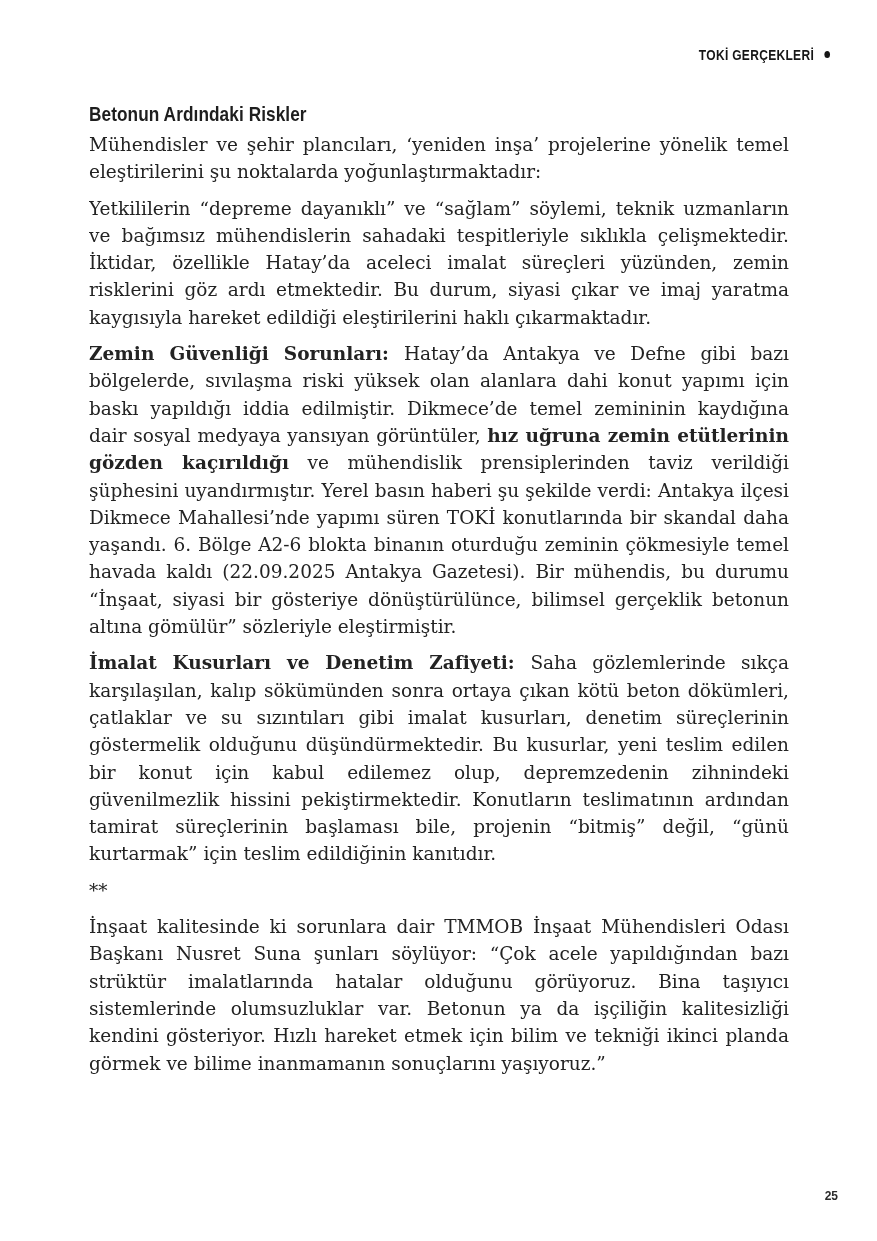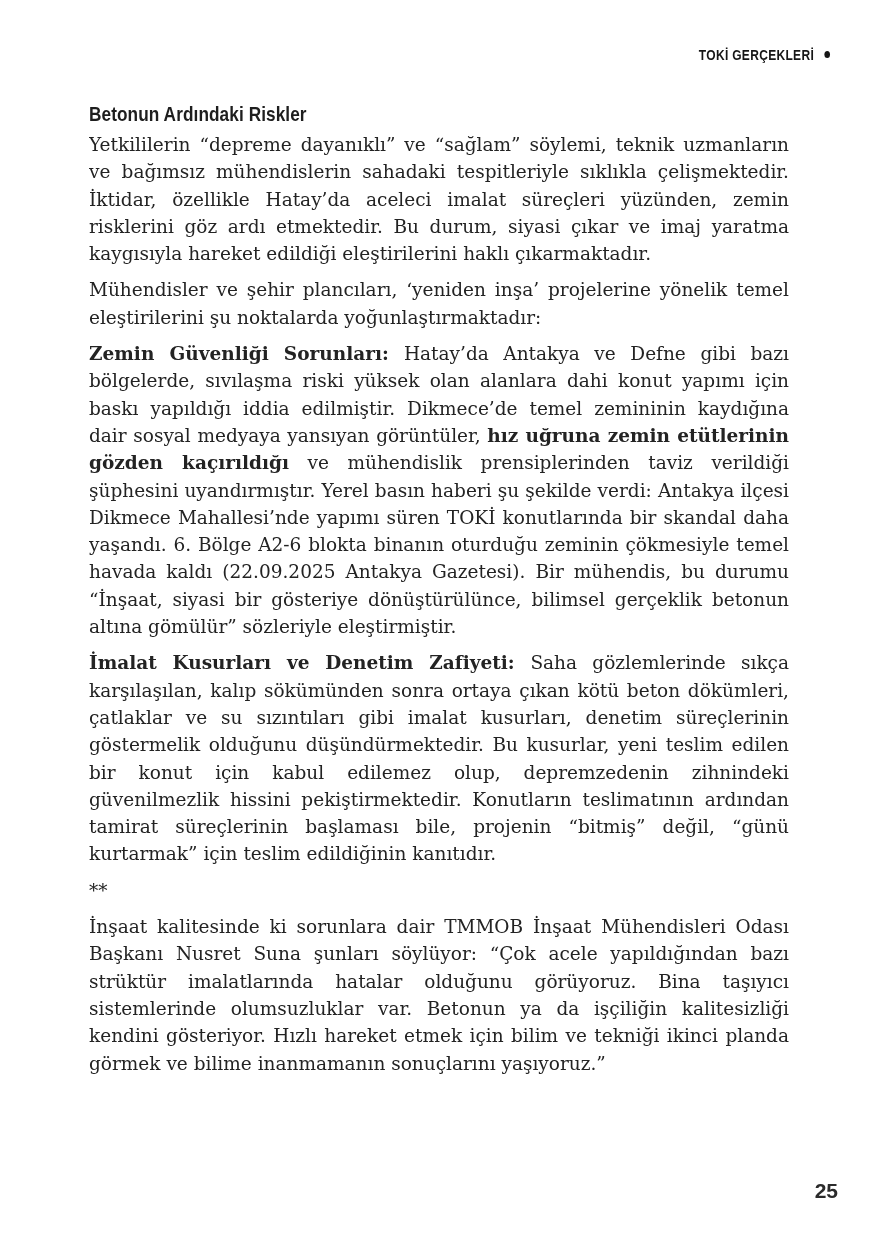--- a/index.html
+++ b/index.html
@@ -59,40 +59,40 @@
   }
   .rb{font-weight:700;}
   .ri{}
   .separator-line{text-align:left;}
   
   .page-number{
     position:absolute;
     right:39px;bottom:38px;
     font-family:"Liberation Sans", sans-serif;
     font-weight:600;
-    font-size:21px;
+    font-size:12px;
     color:#2b2b2b;
   }
 </style>
 </head>
 <body>
 
 <div class="page">
 
   <header class="page-header">
     <span class="running-title">TOKİ GERÇEKLERİ</span>
     <span class="header-bullet"></span>
   </header>
 
   <main class="content">
 
     <h2 class="section-heading">Betonun Ardındaki Riskler</h2>
 
+    <p><span>Mühendisler ve şehir plancıları, ‘yeniden inşa’ projelerine yönelik temel eleştirilerini şu noktalarda yoğunlaştırmaktadır:</span></p>
     <p><span>Yetkililerin “depreme dayanıklı” ve “sağlam” söylemi, teknik uzmanların ve bağımsız mühendislerin sahadaki tespitleriyle sıklıkla çelişmektedir. İktidar, özellikle Hatay’da aceleci imalat süreçleri yüzünden, zemin risklerini göz ardı etmektedir. Bu durum, siyasi çıkar ve imaj yaratma kaygısıyla hareket edildiği eleştirilerini haklı çıkarmaktadır.</span></p>
-    <p><span>Mühendisler ve şehir plancıları, ‘yeniden inşa’ projelerine yönelik temel eleştirilerini şu noktalarda yoğunlaştırmaktadır:</span></p>
     <p><span class="rb">Zemin Güvenliği Sorunları: </span><span>Hatay’da Antakya ve Defne gibi bazı bölgelerde, sıvılaşma riski yüksek olan alanlara dahi konut yapımı için baskı yapıldığı iddia edilmiştir. Dikmece’de temel zemininin kaydığına dair sosyal medyaya yansıyan görüntüler, </span><span class="rb">hız uğruna zemin etütlerinin gözden kaçırıldığı</span><span> ve mühendislik prensiplerinden taviz verildiği şüphesini uyandırmıştır. Yerel basın haberi şu şekilde verdi: </span><span class="ri">Antakya ilçesi Dikmece Mahallesi’nde yapımı süren TOKİ konutlarında bir skandal daha yaşandı. 6. Bölge A2-6 blokta binanın oturduğu zeminin çökmesiyle temel havada kaldı (22.09.2025 Antakya Gazetesi).</span><span> Bir mühendis, bu durumu </span><span class="ri">“İnşaat, siyasi bir gösteriye dönüştürülünce, bilimsel gerçeklik betonun altına gömülür”</span><span> sözleriyle eleştirmiştir.</span></p>
     <p><span class="rb">İmalat Kusurları ve Denetim Zafiyeti: </span><span>Saha gözlemlerinde sıkça karşılaşılan, kalıp sökümünden sonra ortaya çıkan kötü beton dökümleri, çatlaklar ve su sızıntıları gibi imalat kusurları, denetim süreçlerinin göstermelik olduğunu düşündürmektedir. Bu kusurlar, yeni teslim edilen bir konut için kabul edilemez olup, depremzedenin zihnindeki güvenilmezlik hissini pekiştirmektedir. Konutların teslimatının ardından tamirat süreçlerinin başlaması bile, projenin “bitmiş” değil, “günü kurtarmak” için teslim edildiğinin kanıtıdır.</span></p>
     <p class="separator-line"><span>**</span></p>
     <p><span>İnşaat kalitesinde ki sorunlara dair TMMOB İnşaat Mühendisleri Odası Başkanı Nusret Suna şunları söylüyor: </span><span class="ri">“Çok acele yapıldığından bazı strüktür imalatlarında hatalar olduğunu görüyoruz. Bina taşıyıcı sistemlerinde olumsuzluklar var. Betonun ya da işçiliğin kalitesizliği kendini gösteriyor. Hızlı hareket etmek için bilim ve tekniği ikinci planda görmek ve bilime inanmamanın sonuçlarını yaşıyoruz.”</span></p>
 
   </main>
 
   <span class="page-number">25</span>
 
 </div>

